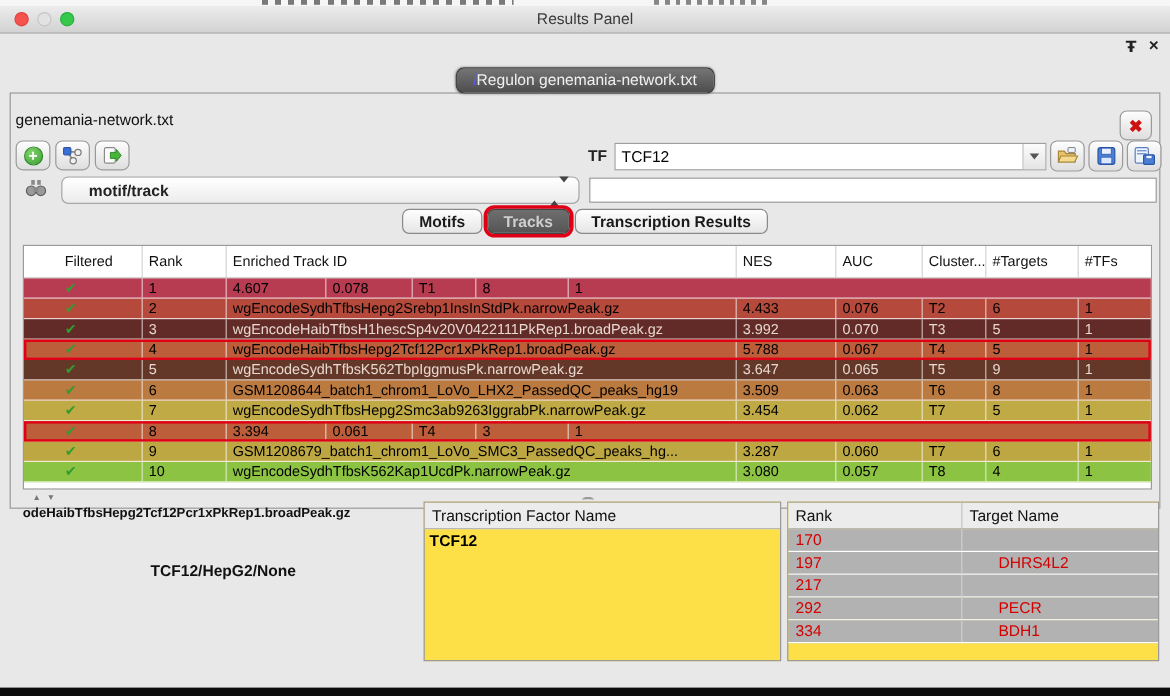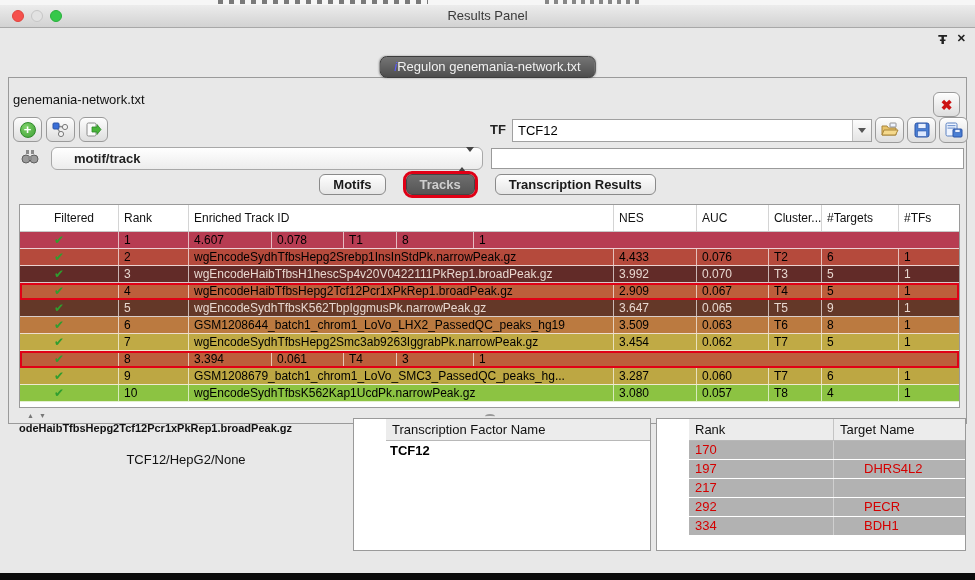--- a/index.html
+++ b/index.html
@@ -74,21 +74,21 @@
   .stepper { position:absolute; right:8px; top:4px; }
   .stepper .up { width:0;height:0;border-left:4px solid transparent;border-right:4px solid transparent;
     border-bottom:5px solid #444; margin-bottom:3px; }
   .stepper .dn { width:0;height:0;border-left:4px solid transparent;border-right:4px solid transparent;
     border-top:5px solid #444; }
   .query-input { position:absolute; left:482px; top:70px; width:473px; height:21px;
     border:1px solid #9a9a9a; background:#fff; font-size:13px; padding:0 4px;
     font-family:"Liberation Sans",sans-serif; }
 
   .tabs-row { position:absolute; left:0; top:96px; width:100%; display:flex;
-    justify-content:center; gap:20px; align-items:center; }
+    justify-content:center; gap:4px; align-items:center; }
   .tab-btn { height:21px; line-height:19px; padding:0 13px; font-size:13px; font-weight:bold;
     color:#1a1a1a; border:1px solid #8a8a8a; border-radius:6px;
     background:linear-gradient(#fefefe,#e6e6e6); }
   .tab-btn.selected { background:linear-gradient(#6e6e6e,#555); color:#cfcfcf; border-color:#444; }
   .annotate { outline:3px solid #e00016; }
 
   
   .track-table { position:absolute; left:10px; top:126px; width:941px; height:204px;
     border:1px solid #9a9a9a; background:#fff; }
   .t-header { display:flex; height:27px; align-items:center; background:#fff;
@@ -107,23 +107,23 @@
   
   .splitter { position:absolute; left:10px; top:332px; width:941px; height:12px; }
   .split-tri { position:absolute; top:2px; font-size:7px; color:#777; }
   .split-up { left:8px; } .split-dn { left:20px; }
   .split-handle { position:absolute; left:466px; top:4px; width:10px; height:5px;
     border-top:2px solid #999; border-radius:50% 50% 0 0; }
 
   
   .detail-left { position:absolute; left:10px; top:344px; width:334px; height:128px; }
   .sel-track { font-size:11px; font-weight:bold; color:#111; white-space:nowrap; overflow:hidden; }
-  .tf-desc { margin-top:18px; text-align:center; font-size:13px; font-weight:normal; color:#111; }
-
-  .mini-table { position:absolute; border:1px solid #9a9a9a; background:#ffffff;padding-left:32px; }
+  .tf-desc { margin-top:34px; text-align:center; font-size:13px; font-weight:bold; color:#111; }
+
+  .mini-table { position:absolute; border:1px solid #9a9a9a; background:#fde047; }
   .tf-name-table { left:344px; top:340px; width:298px; height:133px; }
   .mini-head { display:flex; height:22px; background:#ececec; border-bottom:1px solid #b8b8b8;
     font-size:13px; color:#111; align-items:center; }
   .mini-head .mcell { padding-left:6px; }
   .tf-name-val { font-size:13px; font-weight:bold; color:#000; padding:2px 0 0 4px; }
 
   .target-table { left:647px; top:340px; width:310px; height:133px; }
   .tg-row { display:flex; height:19px; background:#b2b2b2; border-bottom:1px solid #fff;
     font-size:13px; color:#d40000; line-height:18px;gap:24px; }
   .tg-rank { width:145px; padding-left:6px; flex:none; border-right:1px solid #cfcfcf; }
@@ -283,21 +283,21 @@
         <div class="cell c-nes">3.992</div>
         <div class="cell c-auc">0.070</div>
         <div class="cell c-cluster">T3</div>
         <div class="cell c-targets">5</div>
         <div class="cell c-tfs">1</div>
       </div>
       <div class="t-row row-annotated" style="background-color: rgb(189, 94, 59);">
         <div class="cell c-filtered"><span class="check">✔</span></div>
         <div class="cell c-rank">4</div>
         <div class="cell c-track">wgEncodeHaibTfbsHepg2Tcf12Pcr1xPkRep1.broadPeak.gz</div>
-        <div class="cell c-nes">2.909</div>
+        <div class="cell c-nes">5.788</div>
         <div class="cell c-auc">0.067</div>
         <div class="cell c-cluster">T4</div>
         <div class="cell c-targets">5</div>
         <div class="cell c-tfs">1</div>
       </div>
       <div class="t-row" style="color: rgb(232, 216, 208); background-color: rgb(100, 56, 40);">
         <div class="cell c-filtered"><span class="check">✔</span></div>
         <div class="cell c-rank">5</div>
         <div class="cell c-track">wgEncodeSydhTfbsK562TbpIggmusPk.narrowPeak.gz</div>
         <div class="cell c-nes">3.647</div>

